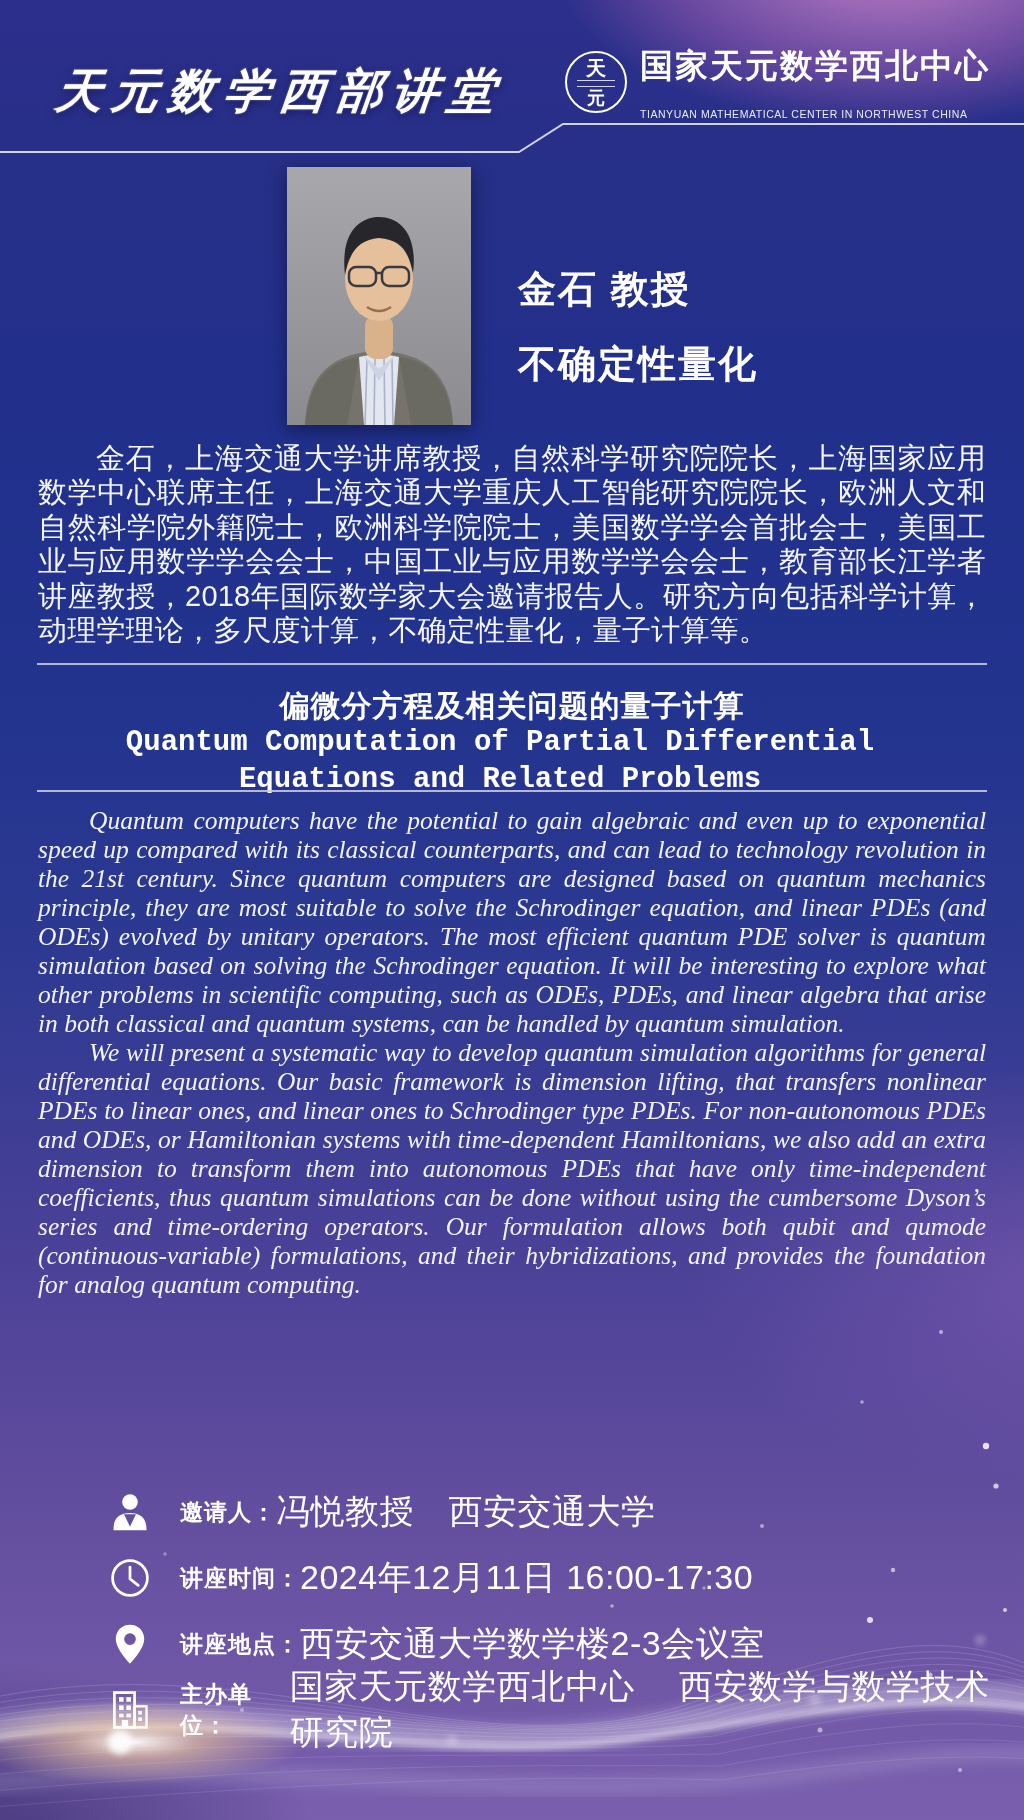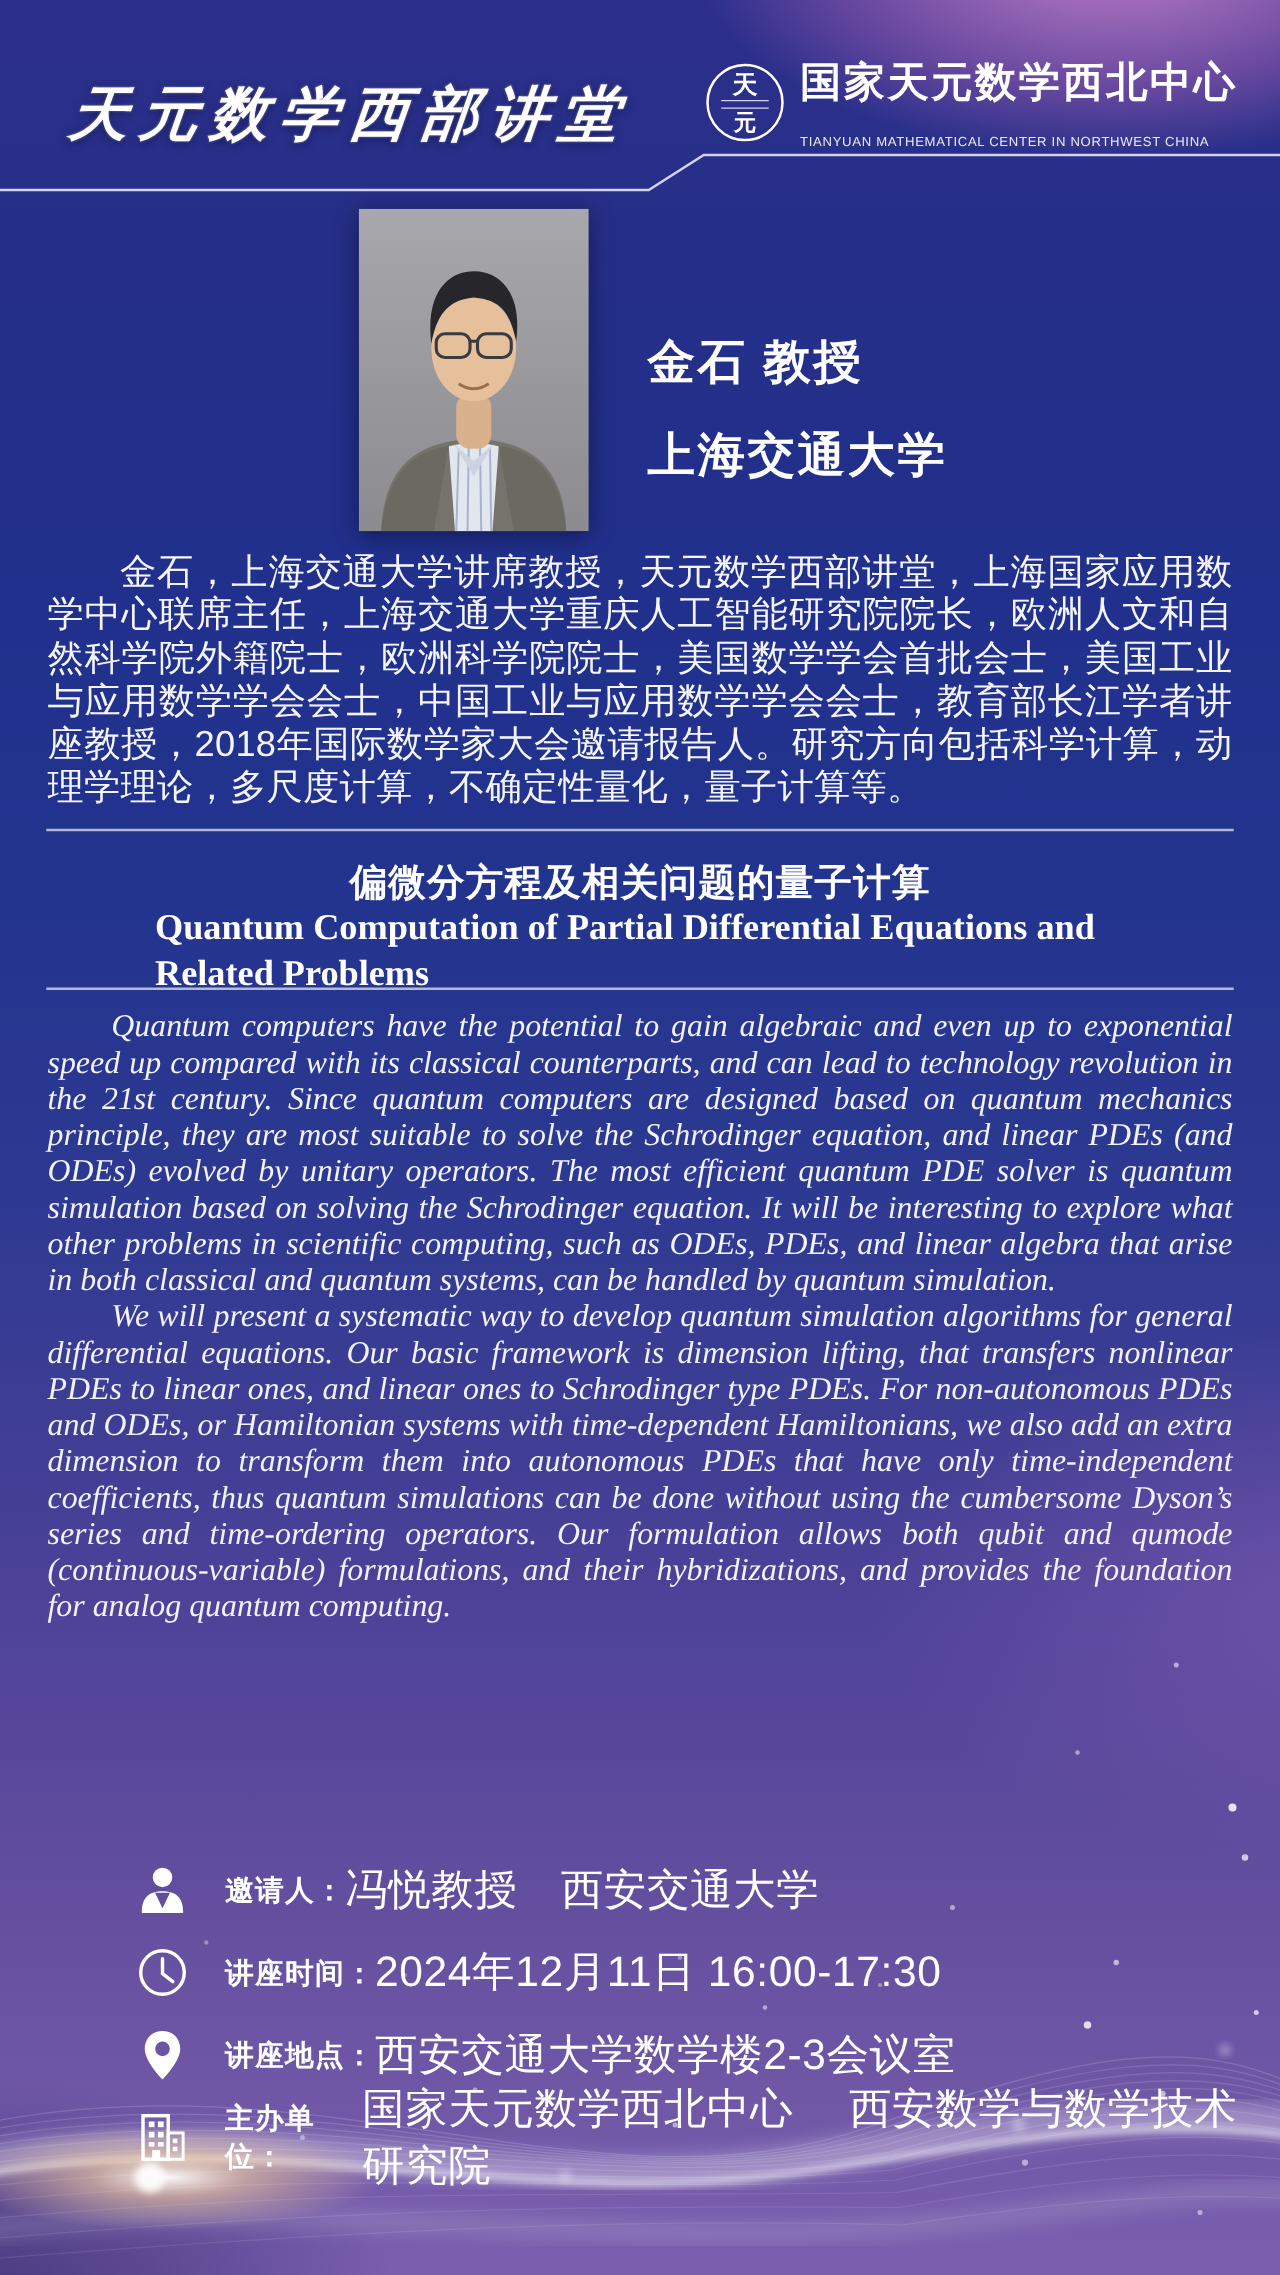--- a/index.html
+++ b/index.html
@@ -48,22 +48,22 @@
     position:absolute; left:38px; top:441px; width:948px;
     font-size:29px; line-height:34.4px; text-align:justify; text-indent:2em;
     color:#f4f5fb; letter-spacing:.2px;
   }
 
   
   .rule{ position:absolute; left:37px; width:950px; height:2px; background:#c6cbdf; opacity:.88; }
   .rule1{ top:663px; } .rule2{ top:790px; }
   .title-cn{ position:absolute; left:0; top:686px; width:100%; text-align:center; font-size:30px; font-weight:800; letter-spacing:1px; }
   .title-en{
-    position:absolute; left:124px; top:724px; width:800px; text-align:left;
-    font-family:Liberation Serif, serif; font-weight:bold; font-size:29px; line-height:37px;
+    position:absolute; left:100px; top:724px; width:800px; text-align:center;
+    font-family:Liberation Mono, monospace; font-weight:bold; font-size:29px; line-height:37px;
   }
 
   
   .abstract{
     position:absolute; left:38px; top:806px; width:948px;
     font-family:"Liberation Serif","DejaVu Serif",serif;
     font-size:25.5px; line-height:29px; text-align:justify; color:#f2f3fa;font-style:italic;
   }
   .abstract p{ text-indent:2em; }
 
@@ -119,24 +119,24 @@
     <ellipse cx="92" cy="112" rx="34" ry="42" fill="#e6c09a"></ellipse>
     <path d="M58,108 C53,64 74,50 92,50 C112,50 131,66 126,106 C121,84 115,73 92,71 C69,73 62,88 58,108 Z" fill="#26262b"></path>
     <rect x="62" y="100" width="27" height="19" rx="7" fill="none" stroke="#3a3a42" stroke-width="2.5"></rect>
     <rect x="95" y="100" width="27" height="19" rx="7" fill="none" stroke="#3a3a42" stroke-width="2.5"></rect>
     <line x1="89" y1="106" x2="95" y2="106" stroke="#3a3a42" stroke-width="2.5"></line>
     <path d="M80,140 Q92,148 104,140" stroke="#9a6e4e" stroke-width="2.4" fill="none"></path>
   </svg>
 
   <div class="names">
     <div class="nm">金石 教授</div>
-    <div class="af">上海交通大学</div>
-  </div>
-
-  <div class="bio">金石，上海交通大学讲席教授，天元数学西部讲堂，上海国家应用数学中心联席主任，上海交通大学重庆人工智能研究院院长，欧洲人文和自然科学院外籍院士，欧洲科学院院士，美国数学学会首批会士，美国工业与应用数学学会会士，中国工业与应用数学学会会士，教育部长江学者讲座教授，2018年国际数学家大会邀请报告人。研究方向包括科学计算，动理学理论，多尺度计算，不确定性量化，量子计算等。</div>
+    <div class="af">不确定性量化</div>
+  </div>
+
+  <div class="bio">金石，上海交通大学讲席教授，自然科学研究院院长，上海国家应用数学中心联席主任，上海交通大学重庆人工智能研究院院长，欧洲人文和自然科学院外籍院士，欧洲科学院院士，美国数学学会首批会士，美国工业与应用数学学会会士，中国工业与应用数学学会会士，教育部长江学者讲座教授，2018年国际数学家大会邀请报告人。研究方向包括科学计算，动理学理论，多尺度计算，不确定性量化，量子计算等。</div>
 
   <div class="rule rule1"></div>
   <div class="title-cn">偏微分方程及相关问题的量子计算</div>
   <div class="title-en">Quantum Computation of Partial Differential Equations and Related Problems</div>
   <div class="rule rule2"></div>
 
   <div class="abstract">
     <p>Quantum computers have the potential to gain algebraic and even up to exponential speed up compared with its classical counterparts, and can lead to technology revolution in the 21st century. Since quantum computers are designed based on quantum mechanics principle, they are most suitable to solve the Schrodinger equation, and linear PDEs (and ODEs) evolved by unitary operators.  The most efficient quantum PDE solver is quantum simulation based on solving the Schrodinger equation. It will be interesting to explore what other problems in scientific computing, such as ODEs, PDEs, and linear algebra that arise in both classical and quantum systems, can be handled by quantum simulation.</p>
     <p>We will present a systematic way to develop quantum simulation algorithms for general differential equations. Our basic framework is dimension lifting, that transfers nonlinear PDEs to linear ones, and linear ones to Schrodinger type PDEs. For non-autonomous PDEs and ODEs, or Hamiltonian systems with time-dependent Hamiltonians, we also add an extra dimension to transform them into autonomous PDEs that have only time-independent coefficients, thus quantum simulations can be done without using the cumbersome Dyson’s series and time-ordering operators. Our formulation allows both qubit and qumode (continuous-variable) formulations, and their hybridizations, and provides the foundation for analog quantum computing.</p>
   </div>

